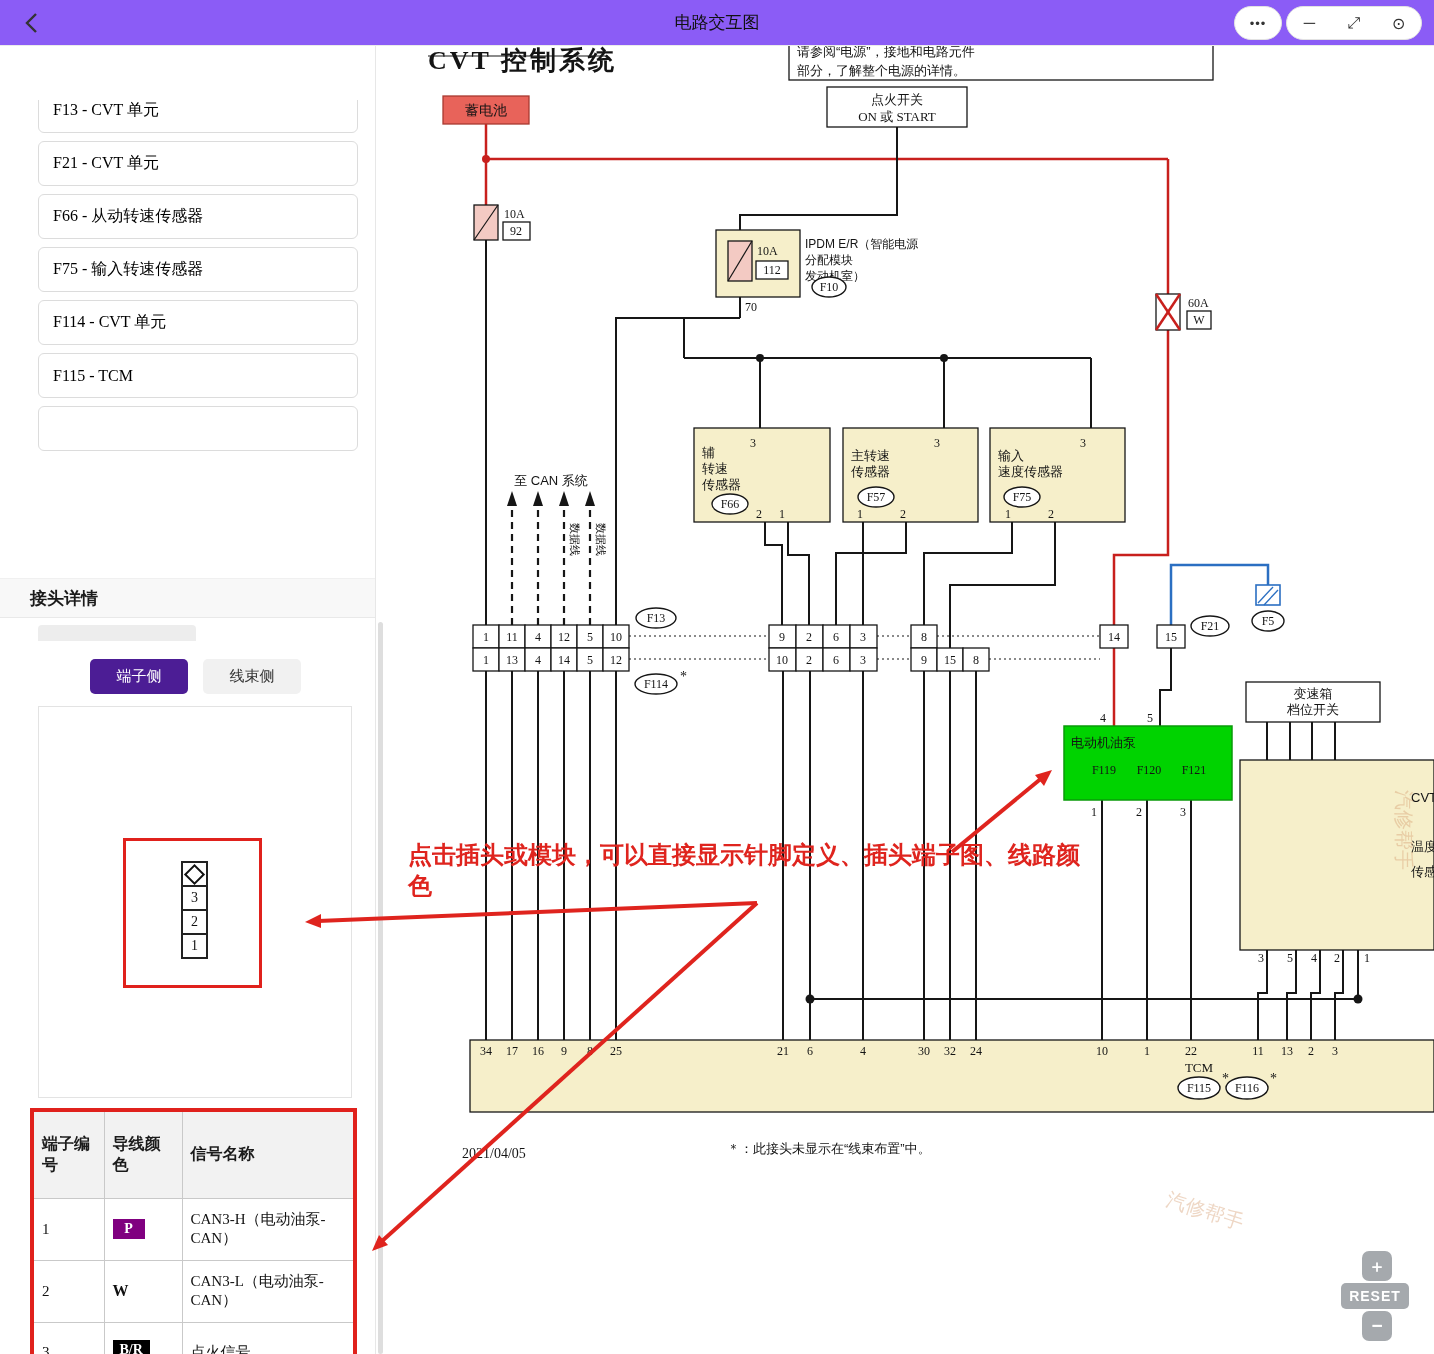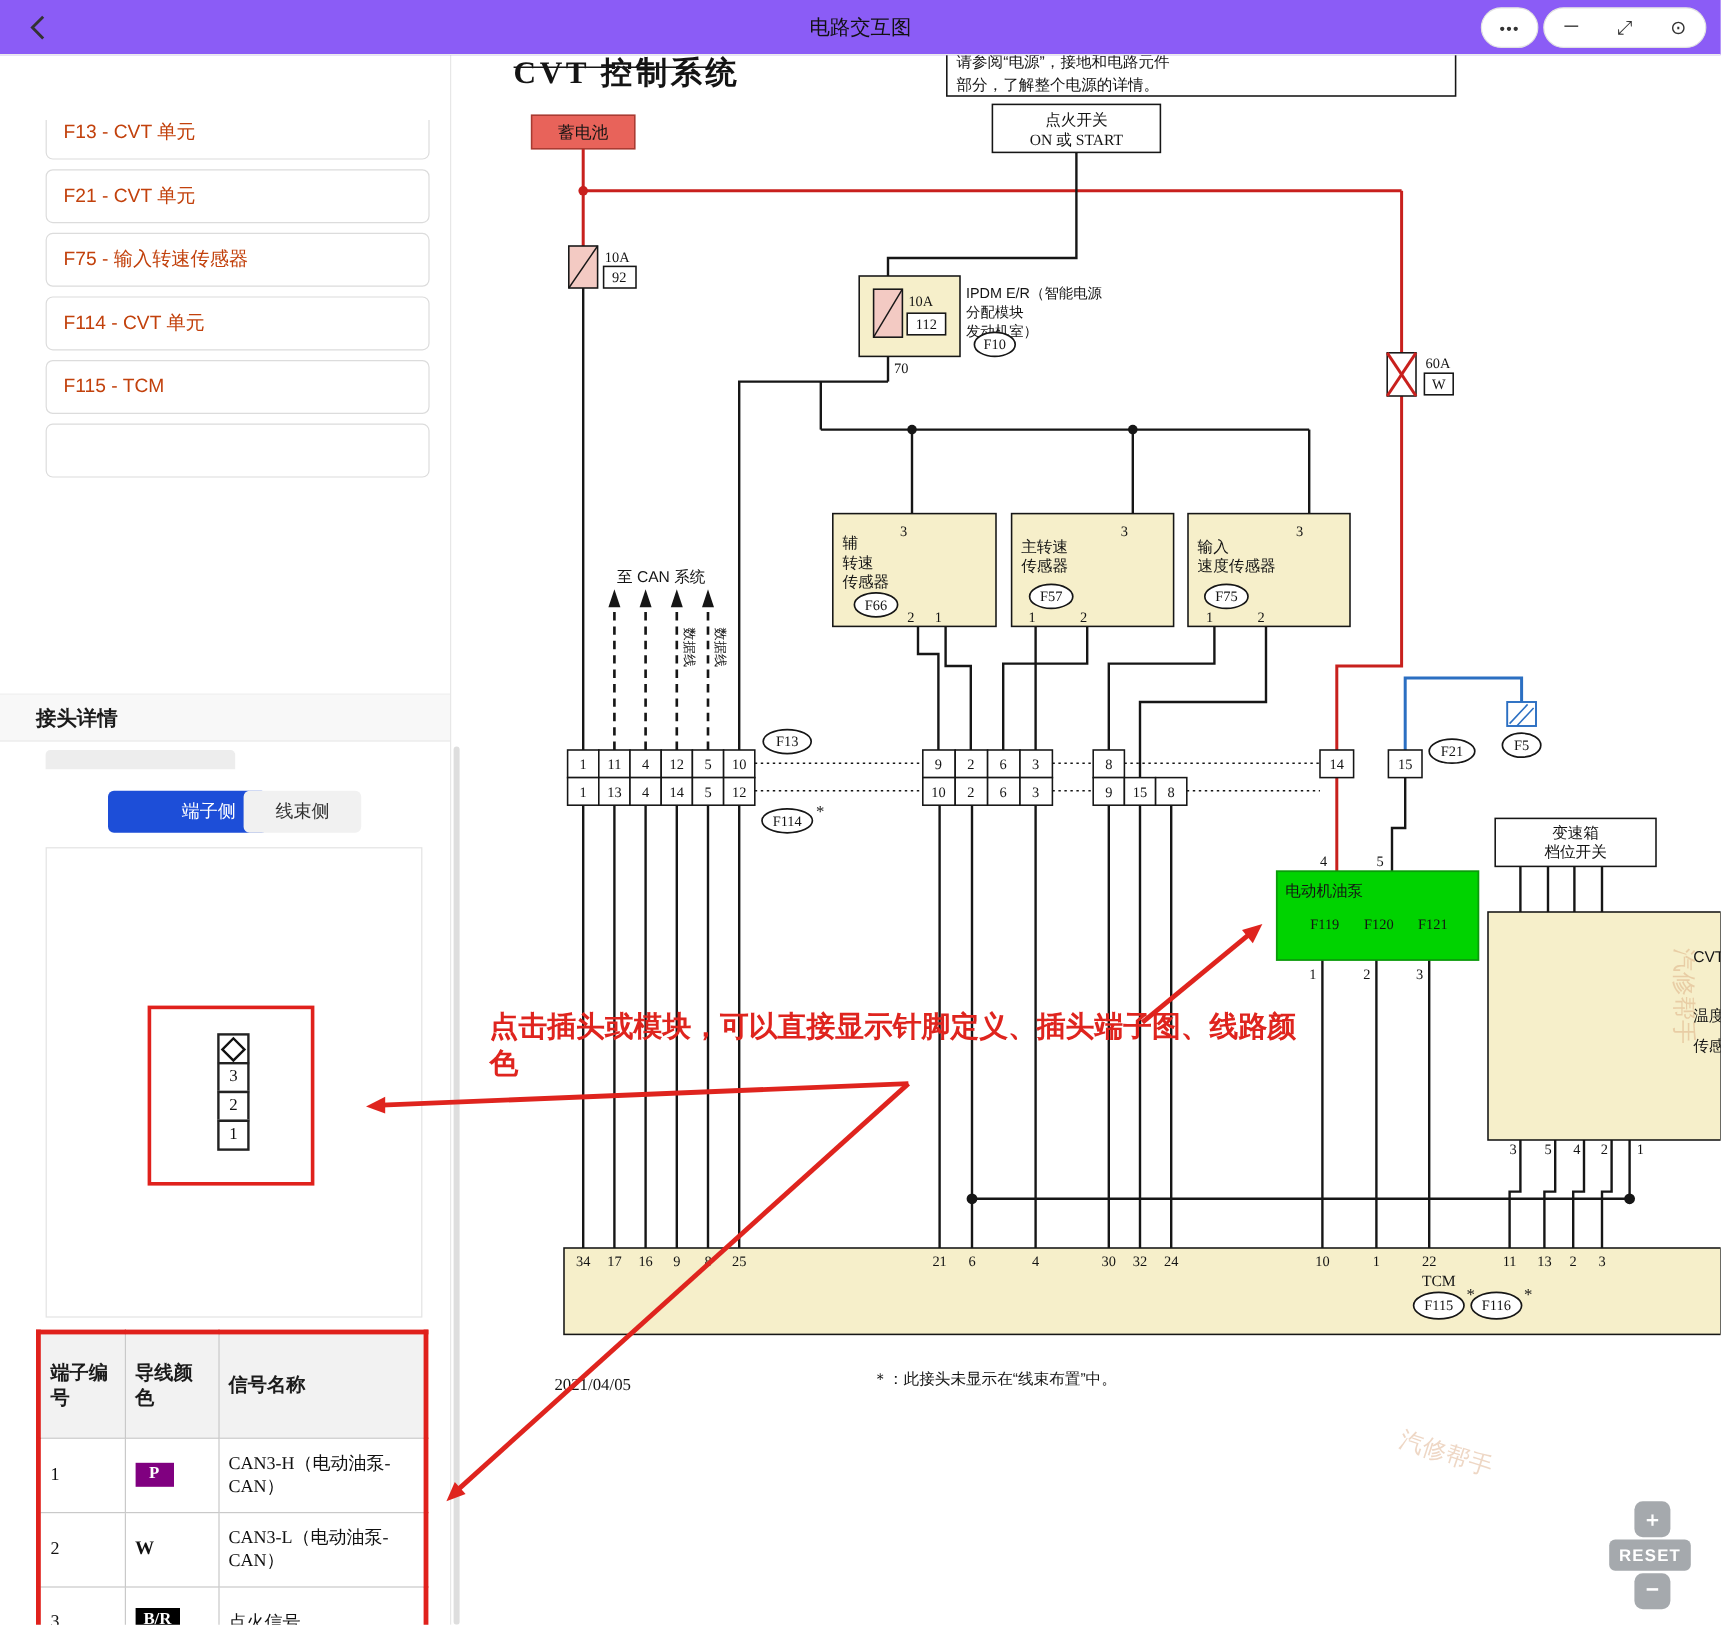--- a/index.html
+++ b/index.html
@@ -20,28 +20,28 @@
   aside{position:absolute;left:0;top:45px;width:375px;height:1309px;background:#fff;
         border-right:1px solid #e7e7e7;z-index:10;}
   .sec-header{position:absolute;left:0;width:375px;height:40px;background:#f8f8f8;
               border-top:1px solid #f0f0f0;border-bottom:1px solid #e9e9e9;display:flex;
               align-items:center;padding-left:30px;box-sizing:border-box;font-size:17px;
               font-weight:bold;color:#1b1b1b;}
   .hdr-list{top:14px;} .hdr-detail{top:533px;}
   .conn-list{position:absolute;top:55px;left:0;width:375px;height:476px;overflow:hidden;}
   .citem{height:45px;box-sizing:border-box;margin:0 17px 8px 38px;border:1px solid #dcdcdc;
          border-radius:6px;background:#fff;display:flex;align-items:center;padding-left:14px;
-         font-family:Liberation Sans, sans-serif;font-size:16px;color:#c2410c;cursor:p ointer;}
+         font-family:Liberation Serif, serif;font-size:16px;color:#000000;cursor:p ointer;}
   .citem{cursor:pointer;}
   .citem.clip{margin-top:-12px;}
   .gray-frag{position:absolute;top:580px;left:38px;width:158px;height:16px;background:#ededed;
              border-radius:4px 4px 0 0;}
   .tab{position:absolute;top:614px;width:98px;height:35px;border-radius:5px;display:flex;
        align-items:center;justify-content:center;font-size:15px;cursor:pointer;}
-  .tab-on{left:90px;background:#1d4ed8;color:#fff;padding-left:35px;}
+  .tab-on{left:90px;background:#4c1d95;color:#fff;}
   .tab-off{left:203px;background:#f1f1f1;color:#333;}
   .panel{position:absolute;top:661px;left:38px;width:314px;height:392px;border:1px solid #e3e3e3;
          background:#fff;box-sizing:border-box;}
   .redbox{position:absolute;top:793px;left:123px;width:139px;height:150px;
           border:3px solid #e0211c;background:#fff;box-sizing:border-box;}
   .pinstack{position:absolute;left:55px;top:22px;}
   .pcell{width:23px;height:22px;border:2px solid #222;margin-top:-2px;display:flex;
          align-items:center;justify-content:center;font-family:"Liberation Serif",serif;
          font-size:14px;color:#111;background:#fff;}
   .diamond{width:11px;height:11px;border:2px solid #111;transform:rotate(45deg);}
@@ -112,20 +112,21 @@
     <span>⤢</span>
     <span>⊙</span>
   </div>
 </header>
 
 <aside>
 
   <div class="conn-list">
     <div class="citem clip">F13 - CVT 单元</div>
     <div class="citem">F21 - CVT 单元</div>
+    <div class="citem">F66 - 从动转速传感器</div>
     <div class="citem">F75 - 输入转速传感器</div>
     <div class="citem">F114 - CVT 单元</div>
     <div class="citem">F115 - TCM</div>
     <div class="citem"></div>
   </div>
 
   <div class="sec-header hdr-detail">接头详情</div>
   <div class="gray-frag"></div>
 
   <div class="tab tab-on">端子侧</div>

